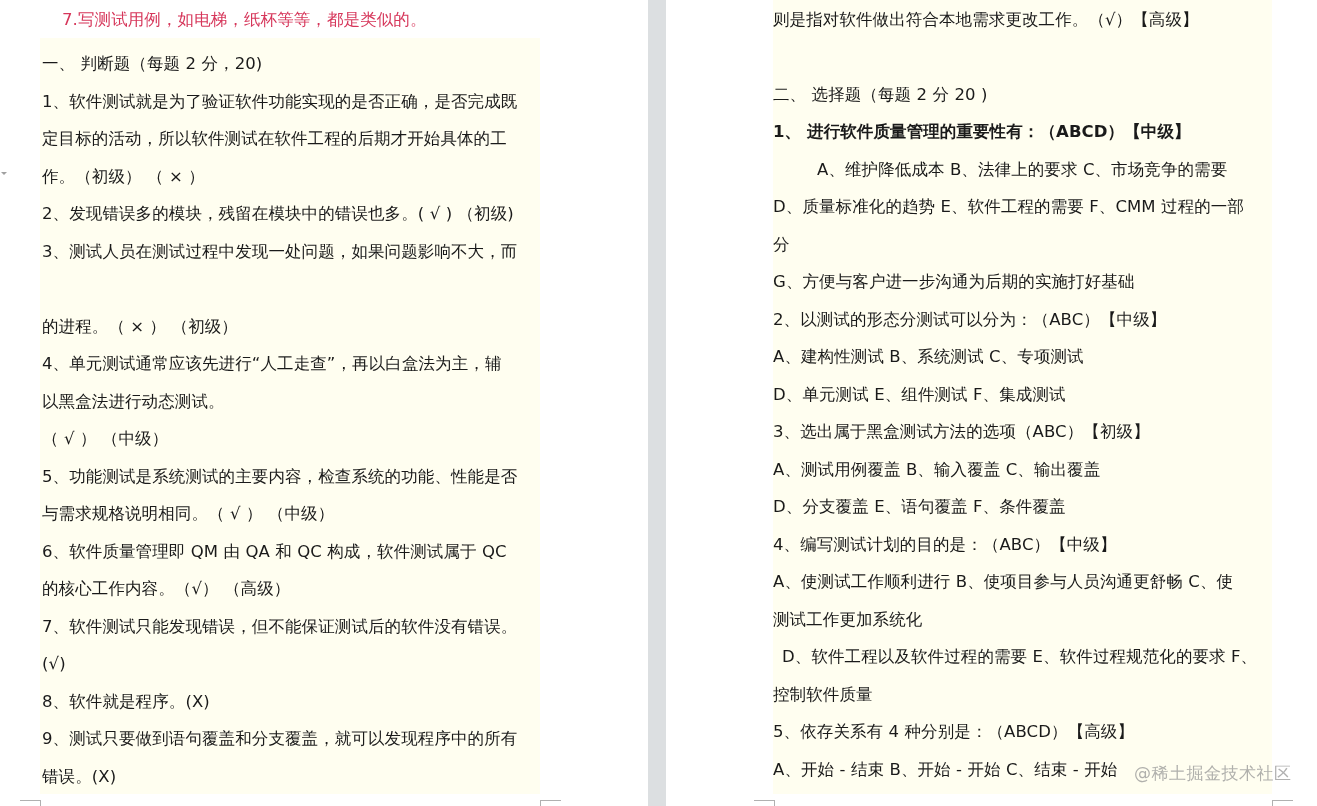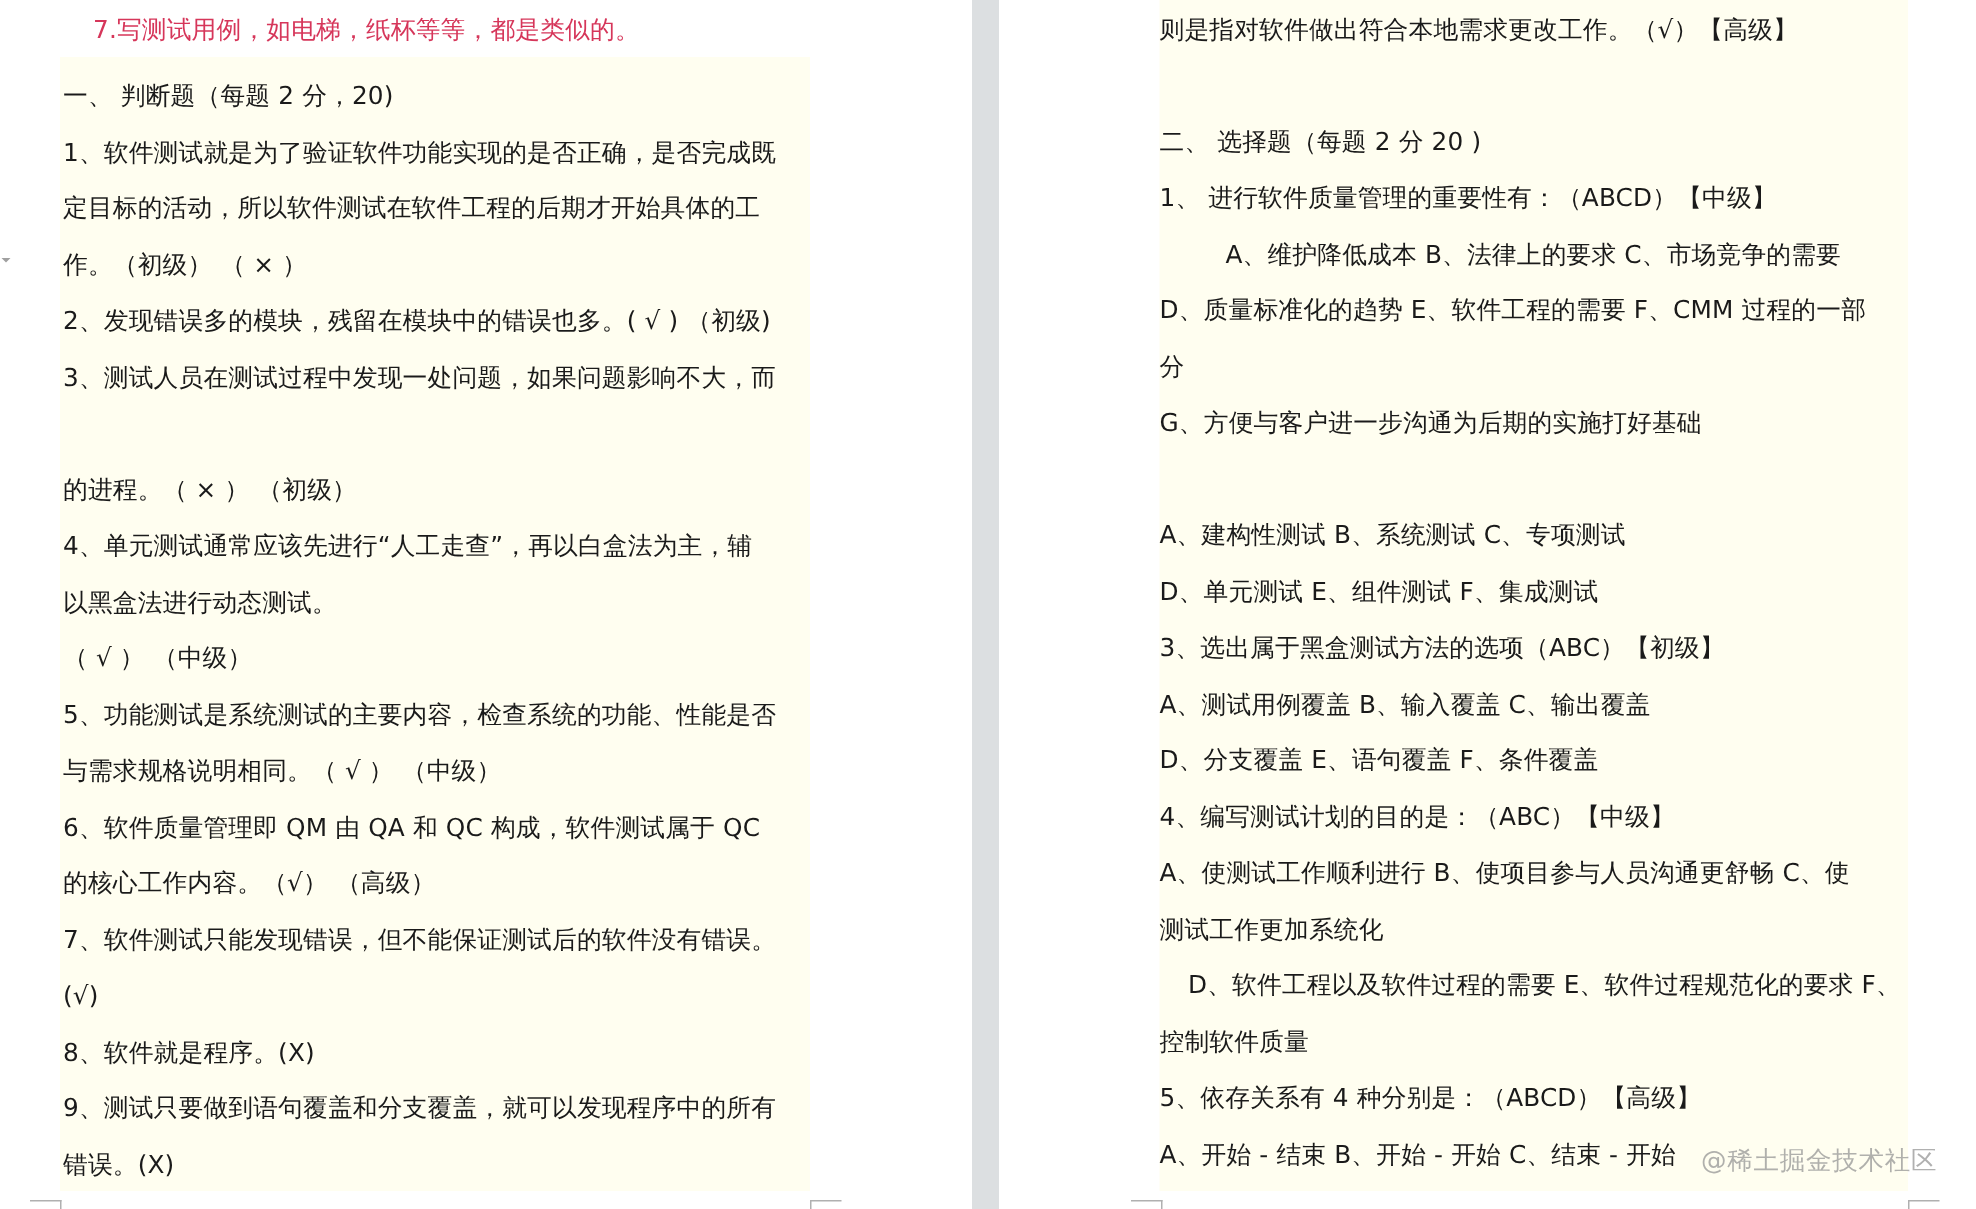--- a/index.html
+++ b/index.html
@@ -106,34 +106,35 @@
   <div class="corner-mark" style="left:540px; top:800px; width:20px; height:6px; border-width:1px 0 0 1px;"></div>
 </div>
 
 <div class="gutter"></div>
 
 <div class="page" id="page-right">
   <div class="highlight" id="right-hl"></div>
 
   <div class="doc-line" style="left:107px; top:9px;">则是指对软件做出符合本地需求更改工作。（√）【高级】</div>
   <div class="doc-line" style="left:107px; top:84px;">二、  选择题（每题 2 分  20 )</div>
-  <div class="doc-line" style="left:107px; top:121px;">1、  进行软件质量管理的重要性有：（ABCD）【中级】</div>
+  <div class="doc-line" style="left:107px; top:121px;font-weight:bold;">1、  进行软件质量管理的重要性有：（ABCD）【中级】</div>
   <div class="doc-line" style="left:107px; top:159px;padding-left:44px;">A、维护降低成本  B、法律上的要求  C、市场竞争的需要</div>
   <div class="doc-line" style="left:107px; top:196px;">D、质量标准化的趋势  E、软件工程的需要  F、CMM 过程的一部</div>
   <div class="doc-line" style="left:107px; top:234px;">分</div>
   <div class="doc-line" style="left:107px; top:271px;">G、方便与客户进一步沟通为后期的实施打好基础</div>
+  <div class="doc-line" style="left:107px; top:309px;">2、以测试的形态分测试可以分为：（ABC）【中级】</div>
   <div class="doc-line" style="left:107px; top:346px;">A、建构性测试  B、系统测试  C、专项测试</div>
   <div class="doc-line" style="left:107px; top:384px;">D、单元测试  E、组件测试  F、集成测试</div>
   <div class="doc-line" style="left:107px; top:421px;">3、选出属于黑盒测试方法的选项（ABC）【初级】</div>
   <div class="doc-line" style="left:107px; top:459px;">A、测试用例覆盖  B、输入覆盖  C、输出覆盖</div>
   <div class="doc-line" style="left:107px; top:496px;">D、分支覆盖  E、语句覆盖  F、条件覆盖</div>
   <div class="doc-line" style="left:107px; top:534px;">4、编写测试计划的目的是：（ABC）【中级】</div>
   <div class="doc-line" style="left:107px; top:571px;">A、使测试工作顺利进行  B、使项目参与人员沟通更舒畅  C、使</div>
   <div class="doc-line" style="left:107px; top:609px;">测试工作更加系统化</div>
-  <div class="doc-line" style="left:102px; top:646px;padding-left:24px;">D、软件工程以及软件过程的需要  E、软件过程规范化的要求  F、</div>
+  <div class="doc-line" style="left:92px; top:646px;padding-left:24px;">D、软件工程以及软件过程的需要  E、软件过程规范化的要求  F、</div>
   <div class="doc-line" style="left:107px; top:684px;">控制软件质量</div>
   <div class="doc-line" style="left:107px; top:721px;">5、依存关系有 4 种分别是：（ABCD）【高级】</div>
   <div class="doc-line" style="left:107px; top:759px;">A、开始 - 结束  B、开始 - 开始  C、结束 - 开始</div>
 
   <div class="corner-mark" style="left:88px; top:800px; width:20px; height:6px; border-width:1px 1px 0 0;"></div>
   <div class="corner-mark" style="left:606px; top:800px; width:20px; height:6px; border-width:1px 0 0 1px;"></div>
 </div>
 
 <div class="watermark">@稀土掘金技术社区</div>
 

